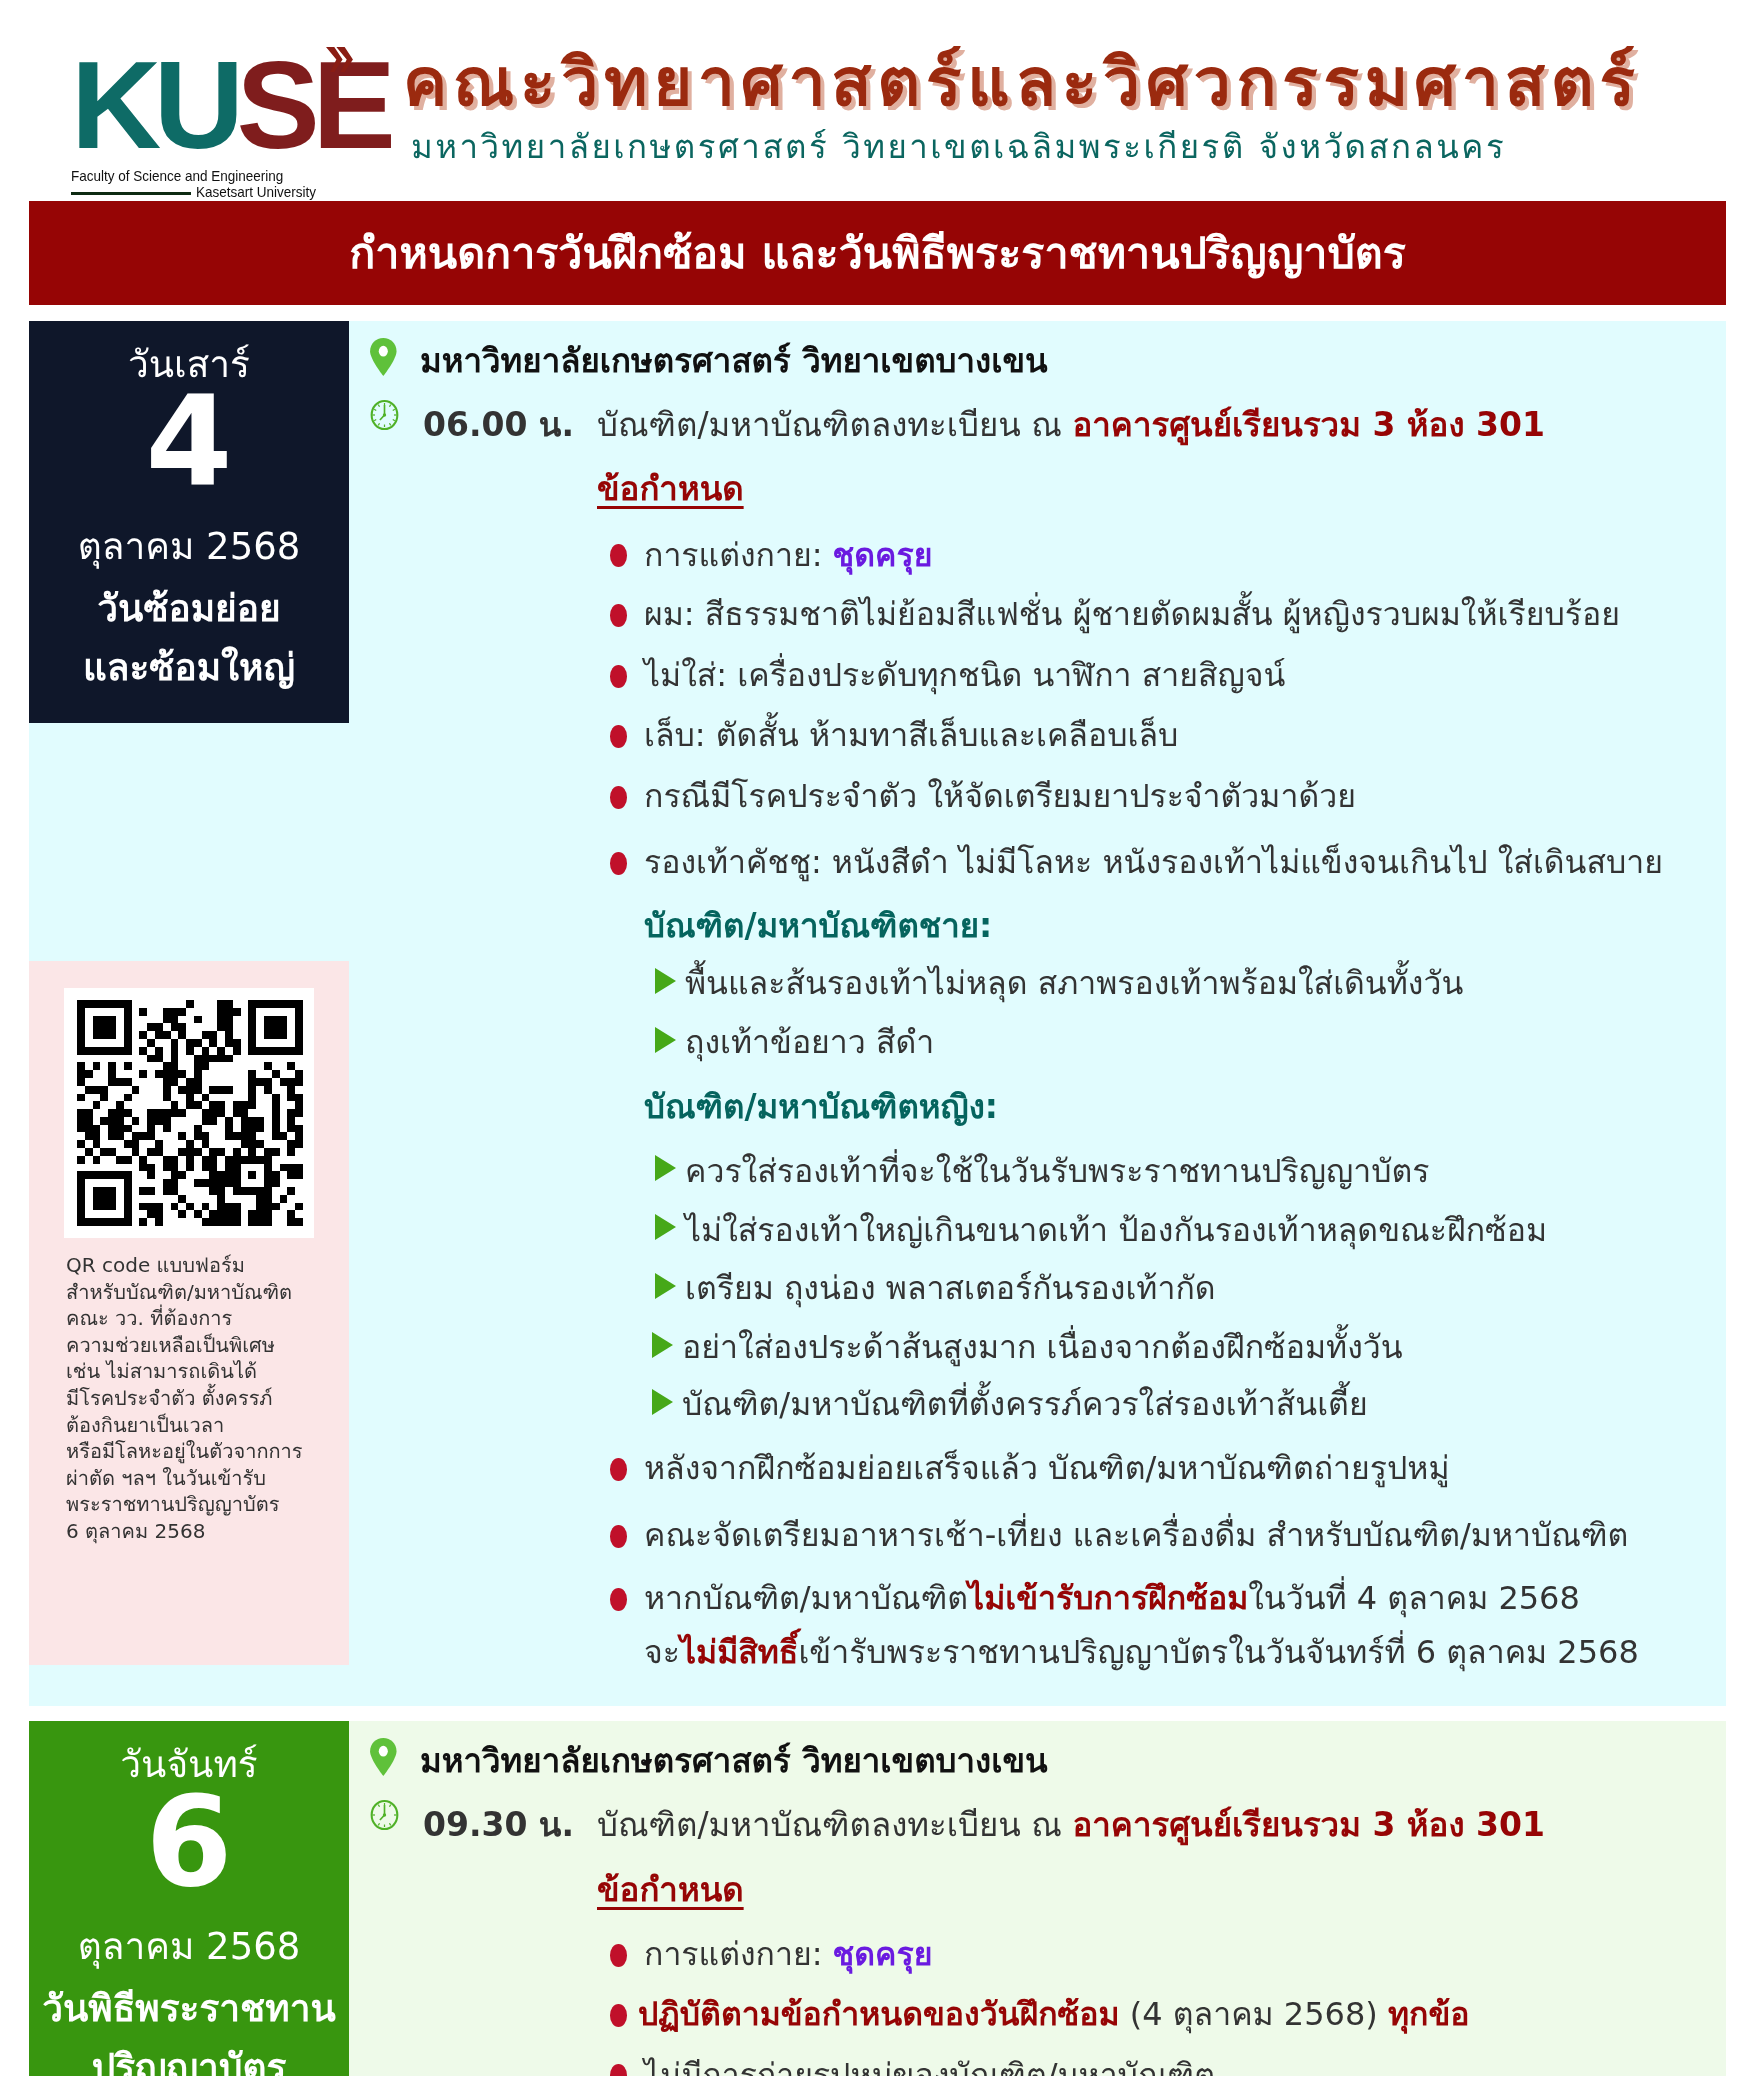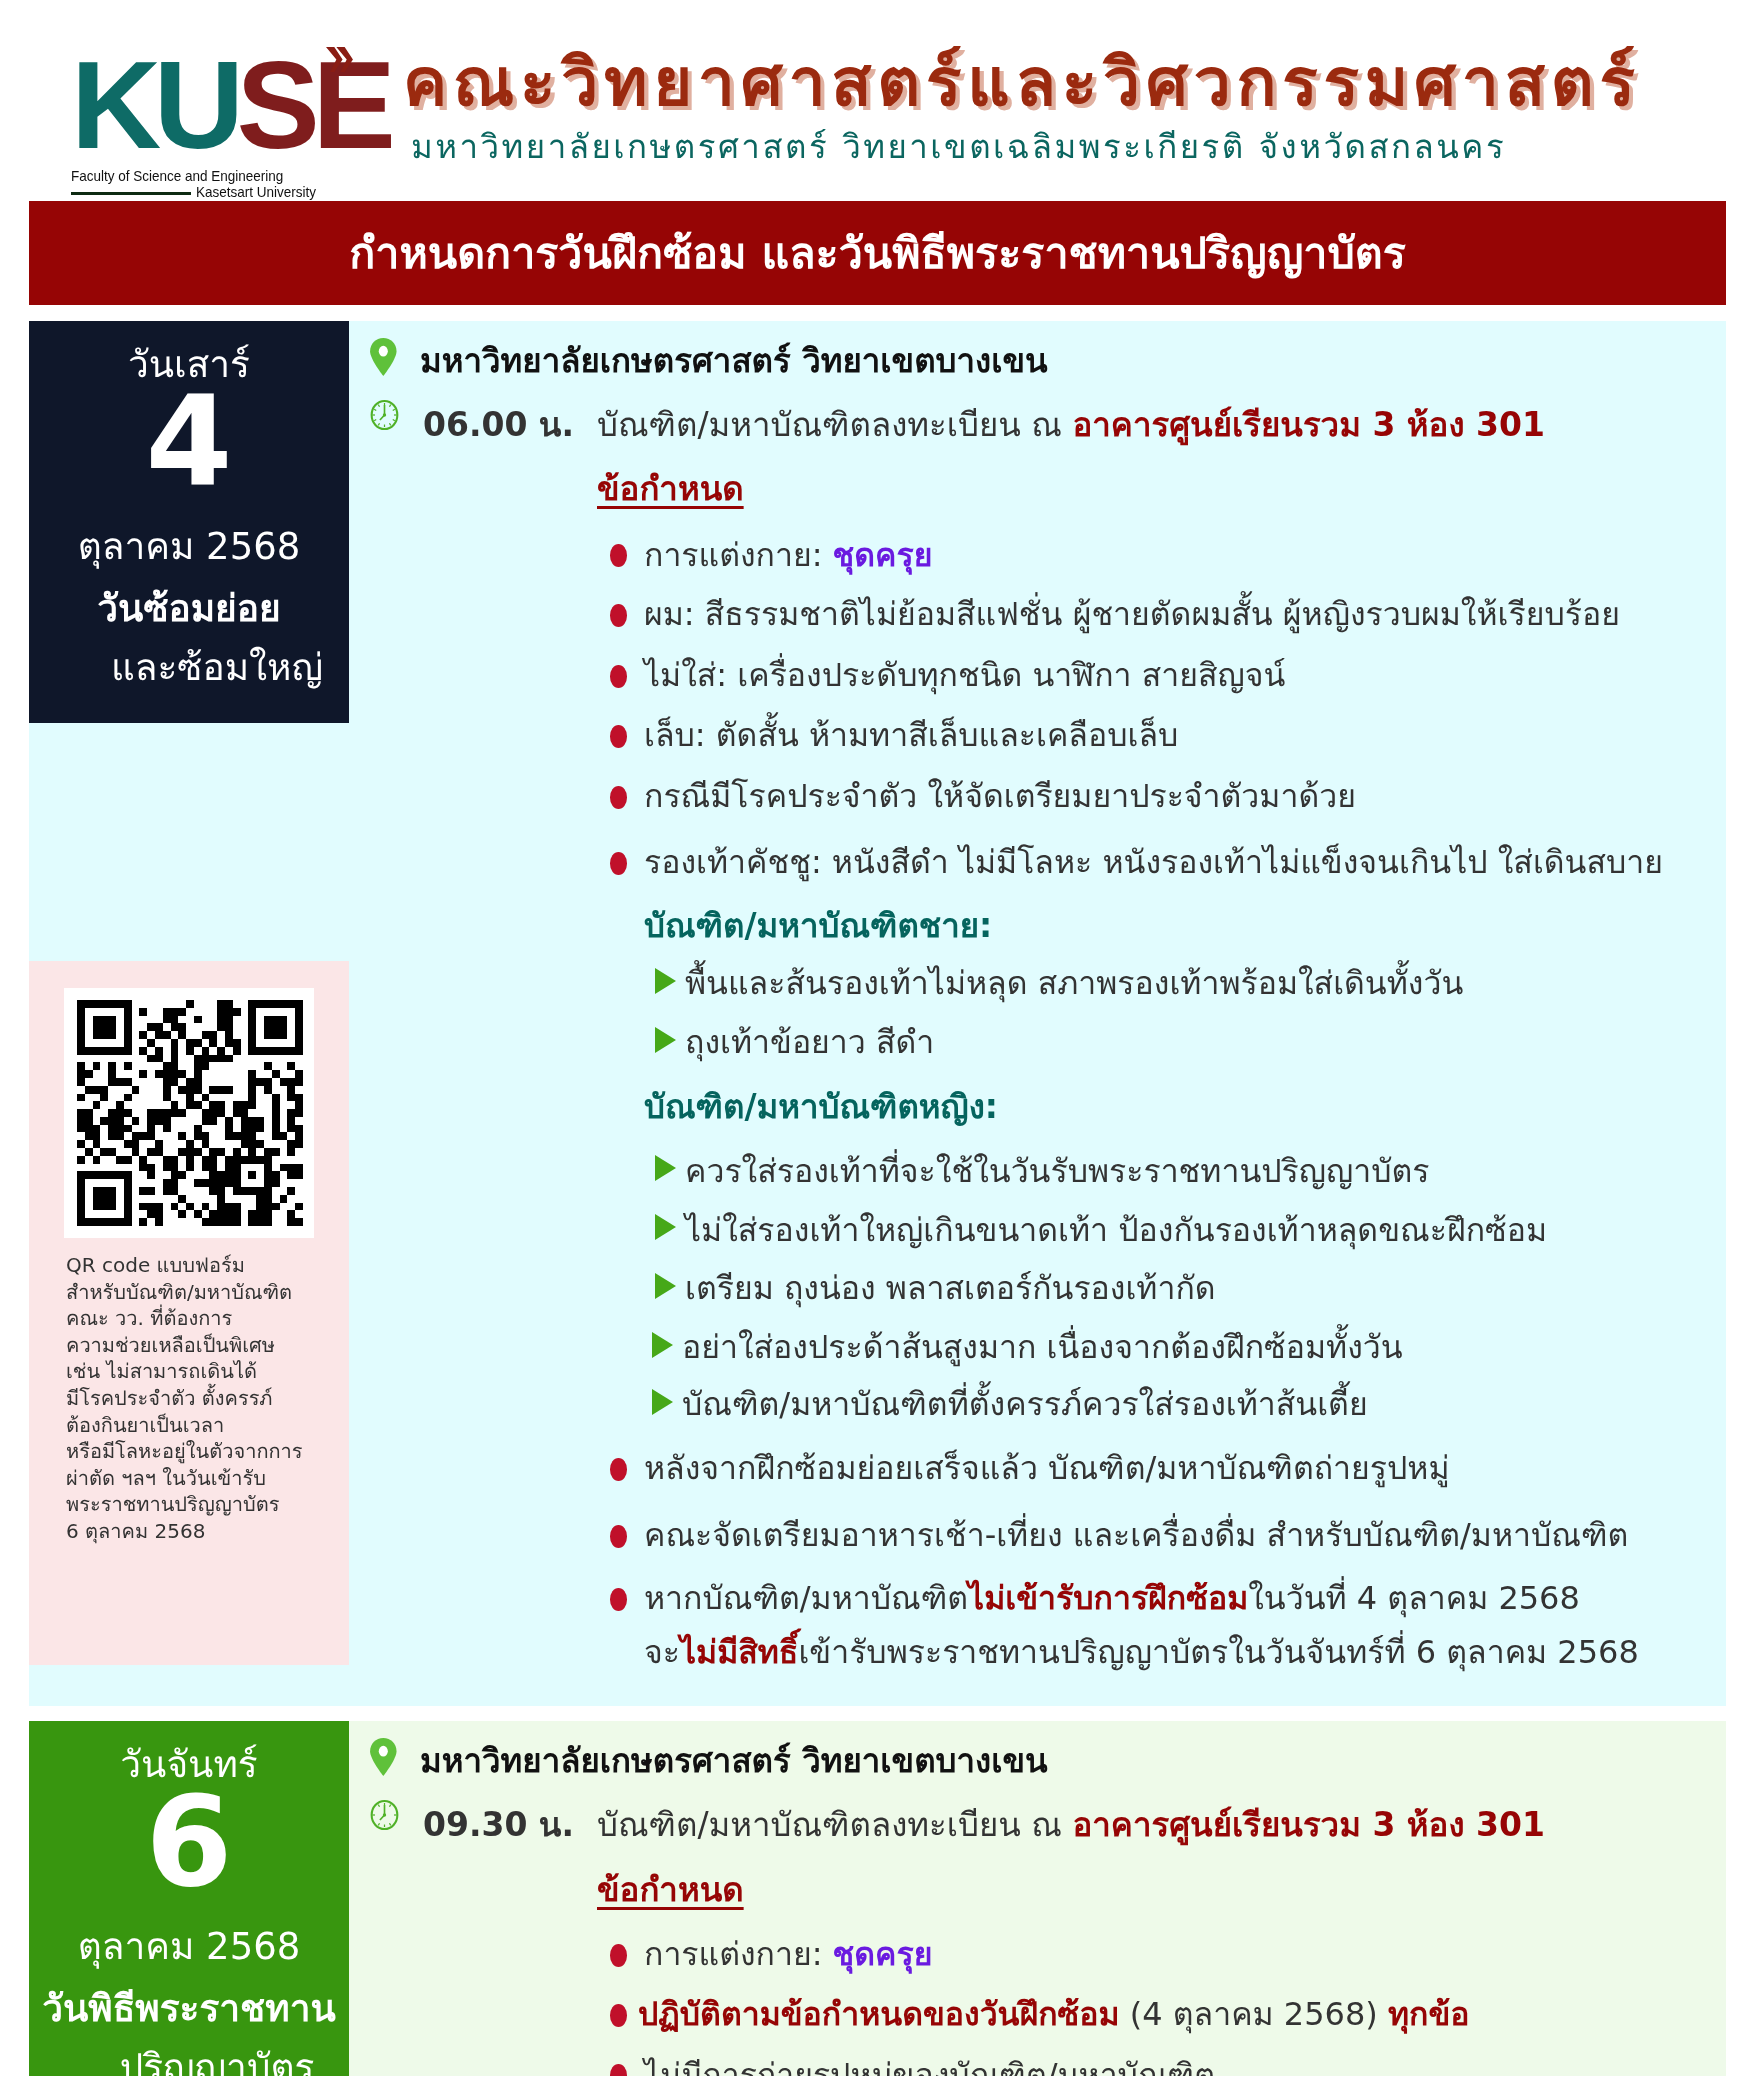--- a/index.html
+++ b/index.html
@@ -35,21 +35,21 @@
   #panel1 { top: 321px; height: 1385px; background: #e1fcfe; }
   #panel2 { top: 1721px; height: 642px; background: #eefae9; }
 
   .datebox { position: absolute; left: 0; top: 0; width: 320px; color: #fff; text-align: center; }
   #date1 { height: 402px; background: #0f172a; }
   #date2 { height: 428px; background: #38960f; }
   .weekday { position: absolute; left: 0; width: 100%; top: 12.5px; font-size: 37px; }
   .daynum { position: absolute; left: 0; width: 100%; top: 52px; font-size: 125px; font-weight: bold; line-height: 137px; }
   .monthyear { position: absolute; left: 0; width: 100%; top: 195px; font-size: 37px; }
   .dlabel1 { position: absolute; left: 0; width: 100%; top: 257px; font-size: 37px; font-weight: bold; }
-  .dlabel2 { position: absolute; left: 0; width: 100%; top: 316px; font-size: 37px; font-weight: normal; padding-left: 28px; }
+  .dlabel2 { position: absolute; left: 0; width: 100%; top: 316px; font-size: 37px; font-weight: bold; }
 
   
   #qrcard { left: 0; top: 640px; width: 320px; height: 704px; background: #fbe6e7; }
   #qrbox { position: absolute; left: 35px; top: 26.6px; width: 250px; height: 250px; background: #fff; }
   #qrbox svg { position: absolute; left: 12.5px; top: 12.5px; width: 226px; height: 226px; }
   #qrcaption { position: absolute; left: 37px; top: 291px; width: 274px; font-size: 20px; line-height: 26.6px; color: #333; }
   #qrcaption div { white-space: nowrap; }
 
   
   .row { position: absolute; white-space: nowrap; }

